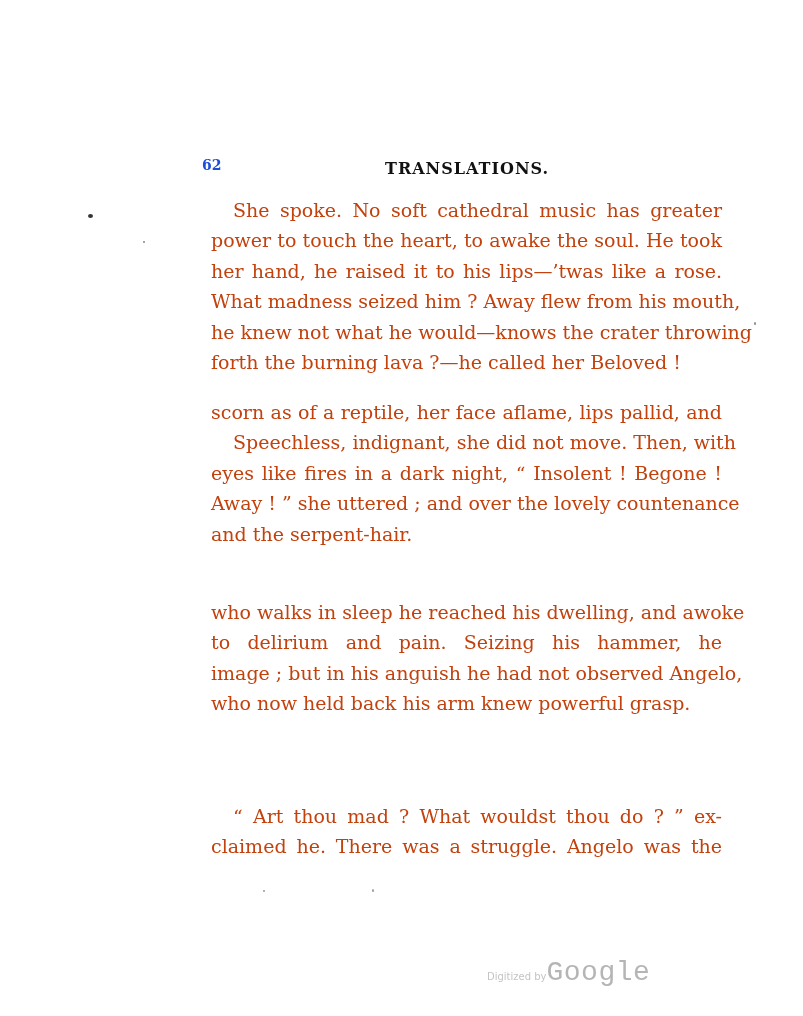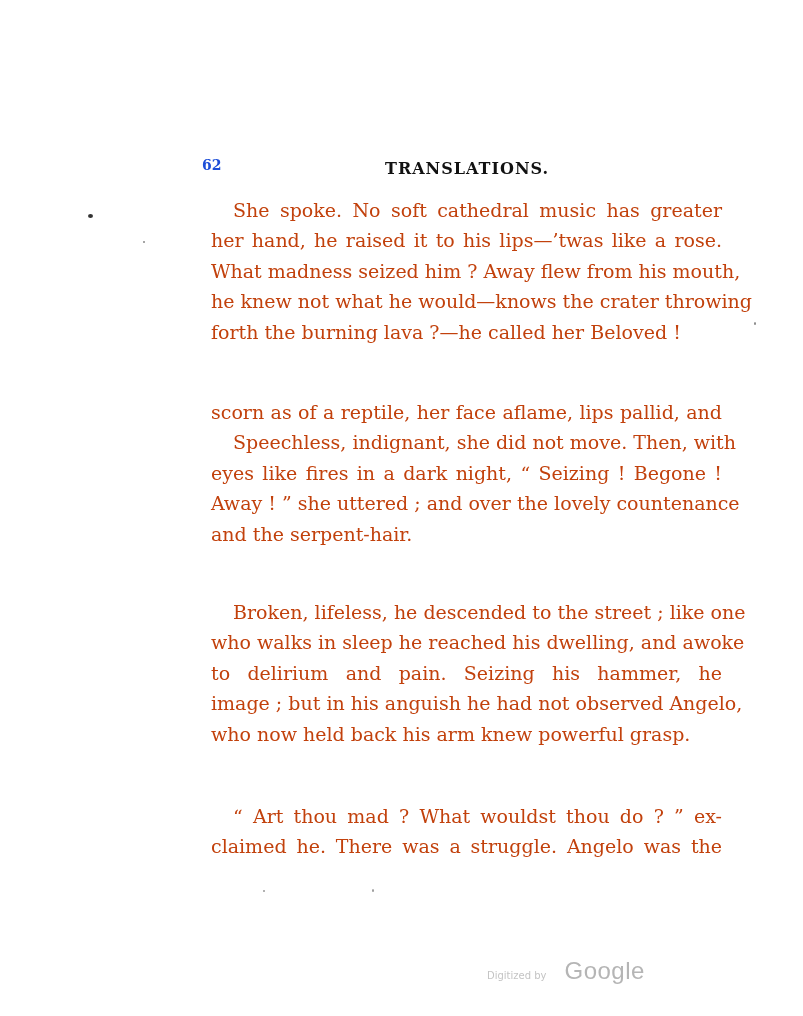--- a/index.html
+++ b/index.html
@@ -27,51 +27,51 @@
   .para .line { display: block; text-align: justify; text-align-last: justify; text-indent: 0; white-space: nowrap; }
   .para .line.first { padding-left: 22px; }
   .para .line.last { text-align-last: left; }
   .p1 { top: 195px; }
   .p2 { top: 397px; }
   .p3 { top: 597px; }
   .p4 { top: 801px; }
   .speck { position: absolute; background: #555; border-radius: 50%; }
   .footer-mark {
     position: absolute; left: 487px; top: 957px;
-    color: #b9b9b9; display: flex; align-items: baseline; gap: 18px;
+    color: #b9b9b9; display: flex; align-items: baseline; gap: 0;
   }
   .footer-mark .digitized { font-family: "DejaVu Sans", sans-serif; font-size: 10px; color: #c4c4c4; }
-  .footer-mark .brand { font-family: Liberation Sans, sans-serif; font-size: 24px; color: #b5b5b5; letter-spacing: 0.5px; text-align: right; }
+  .footer-mark .brand { font-family: Liberation Mono, monospace; font-size: 28px; color: #b5b5b5; letter-spacing: 0.5px; text-align: right; }
 </style>
 </head>
 <body>
 
 <div class="page">
 
   <div class="page-number">62</div>
   <div class="running-head">TRANSLATIONS.</div>
 
   <div class="para p1">
     <span class="line first">She spoke.  No soft cathedral music has greater</span>
+    <span class="line">power to touch the heart, to awake the soul.  He took</span>
     <span class="line">her hand, he raised it to his lips—’twas like a rose.</span>
     <span class="line">What madness seized him ?  Away flew from his mouth,</span>
     <span class="line">he knew not what he would—knows the crater throwing</span>
     <span class="line last">forth the burning lava ?—he called her Beloved !</span>
   </div>
 
   <div class="para p2">
     <span class="line">scorn as of a reptile, her face aflame, lips pallid, and</span>
     <span class="line first">Speechless, indignant, she did not move.  Then, with</span>
-    <span class="line">eyes like fires in a dark night, “ Seizing !  Begone !</span>
+    <span class="line">eyes like fires in a dark night, “ Insolent !  Begone !</span>
     <span class="line">Away ! ” she uttered ; and over the lovely countenance</span>
     <span class="line last">and the serpent-hair.</span>
   </div>
 
   <div class="para p3">
-    <span class="line first">Broken, lifeless, he descended to the street ; like one</span>
     <span class="line">who walks in sleep he reached his dwelling, and awoke</span>
     <span class="line">to delirium and pain.  Seizing his hammer, he</span>
     <span class="line">image ; but in his anguish he had not observed Angelo,</span>
     <span class="line last">who now held back his arm knew powerful grasp.</span>
   </div>
 
   <div class="para p4">
     <span class="line first">“ Art thou mad ?   What wouldst thou do ? ”  ex-</span>
     <span class="line">claimed he.  There was a struggle.  Angelo was the</span>
   </div>

